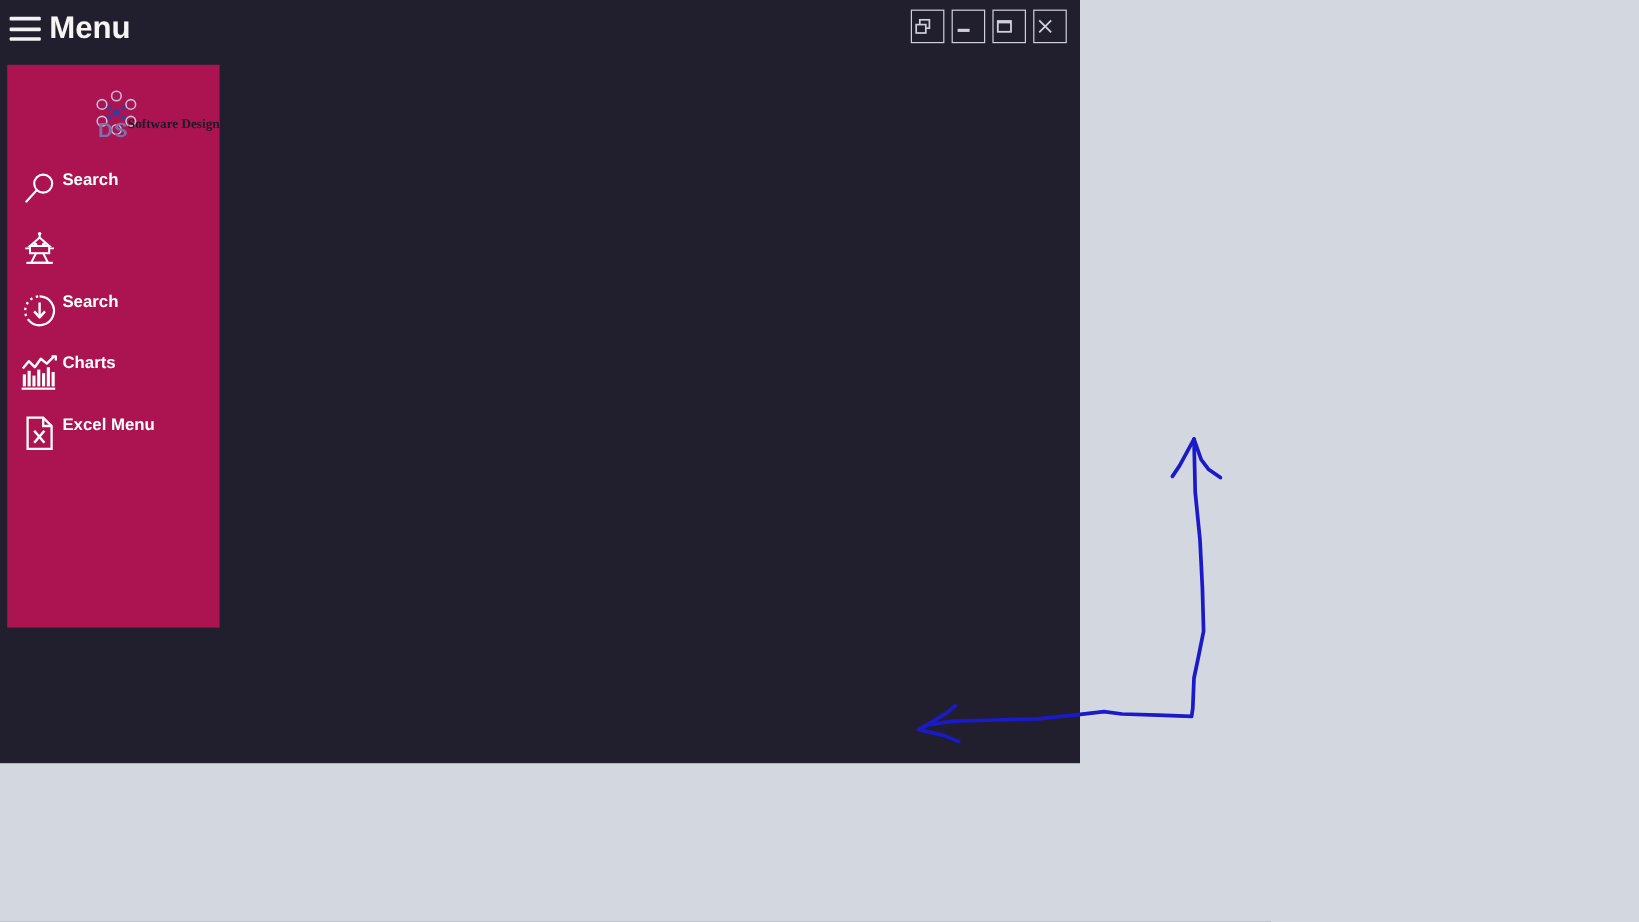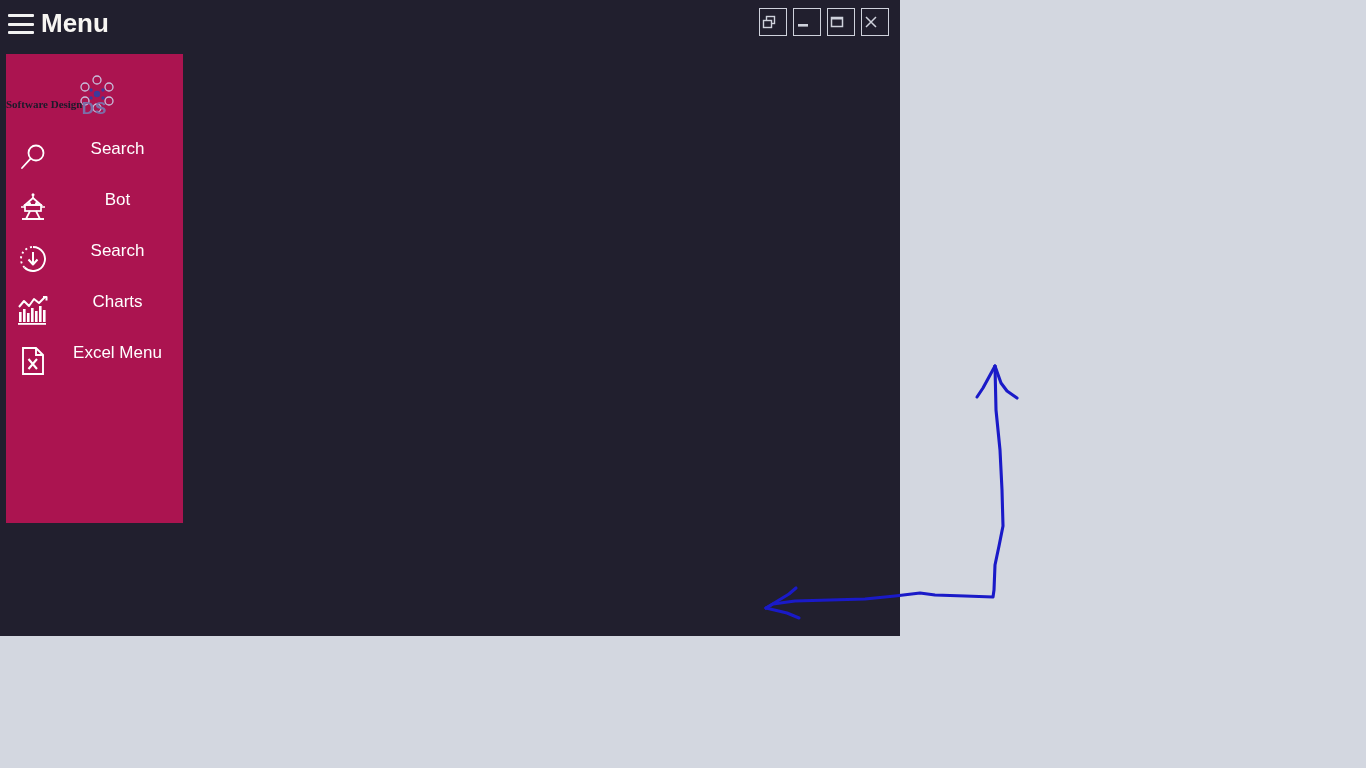--- a/index.html
+++ b/index.html
@@ -114,21 +114,21 @@
     font-weight: bold;
     color: #7b6fa8;
     letter-spacing: 1px;
     line-height: 18px;
   }
   #logo-name {
     position: absolute;
     left: 0;
     top: 44px;
     width: 177px;
-    text-align: left;
+    text-align: right;
     font-family: "Liberation Serif", serif;
     font-size: 11px;
     font-weight: bold;
     color: #1a1a2a;
     line-height: 12px;
   }
   .nav-item {
     position: relative;
     height: 51px;
     cursor: pointer;
@@ -143,24 +143,23 @@
     align-items: center;
     justify-content: center;
   }
   .nav-label {
     position: absolute;
     left: 46px;
     top: 0;
     width: 131px;
     height: 34px;
     line-height: 34px;
-    text-align: center;
     color: #ffffff;
-    font-size: 17px;
-    font-weight: normal;
+    font-size: 14px;
+    font-weight: bold;
   }
   
   #annotation {
     position: absolute;
     left: 755px;
     top: 350px;
     width: 270px;
     height: 280px;
     pointer-events: none;
   }
@@ -254,21 +253,20 @@
             <circle cx="15" cy="1.8" r="1.5" fill="#ffffff"></circle>
             <path d="M15 5 L23 12 L7 12 Z" fill="none" stroke="#ffffff" stroke-width="1.7"></path>
             <rect x="7" y="12" width="16" height="6" fill="none" stroke="#ffffff" stroke-width="1.7"></rect>
             <circle cx="11.5" cy="10.5" r="1.5" fill="#ffffff"></circle>
             <circle cx="18.5" cy="10.5" r="1.5" fill="#ffffff"></circle>
             <path d="M12 18 L8 26 L22 26 L18 18" fill="none" stroke="#ffffff" stroke-width="1.7"></path>
             <path d="M4 26 L26 26" stroke="#ffffff" stroke-width="1.9"></path>
             <path d="M7 14 L3 14 M23 14 L27 14" stroke="#ffffff" stroke-width="1.6"></path>
           </svg>
         </div>
-        <div class="nav-label">Bot</div>
       </div>
 
       <div class="nav-item">
         <div class="nav-icon">
           <svg width="30" height="30" viewBox="0 0 30 30">
             <path d="M15 3 A12 12 0 1 1 6.5 23.5" fill="none" stroke="#ffffff" stroke-width="1.9"></path>
             <path d="M6.5 23.5 A12 12 0 0 1 15 3" fill="none" stroke="#ffffff" stroke-width="1.9" stroke-dasharray="2 3"></path>
             <path d="M15 8 L15 20" stroke="#ffffff" stroke-width="2"></path>
             <path d="M10.5 15.5 L15 20.5 L19.5 15.5" fill="none" stroke="#ffffff" stroke-width="2" stroke-linejoin="round"></path>
           </svg>

